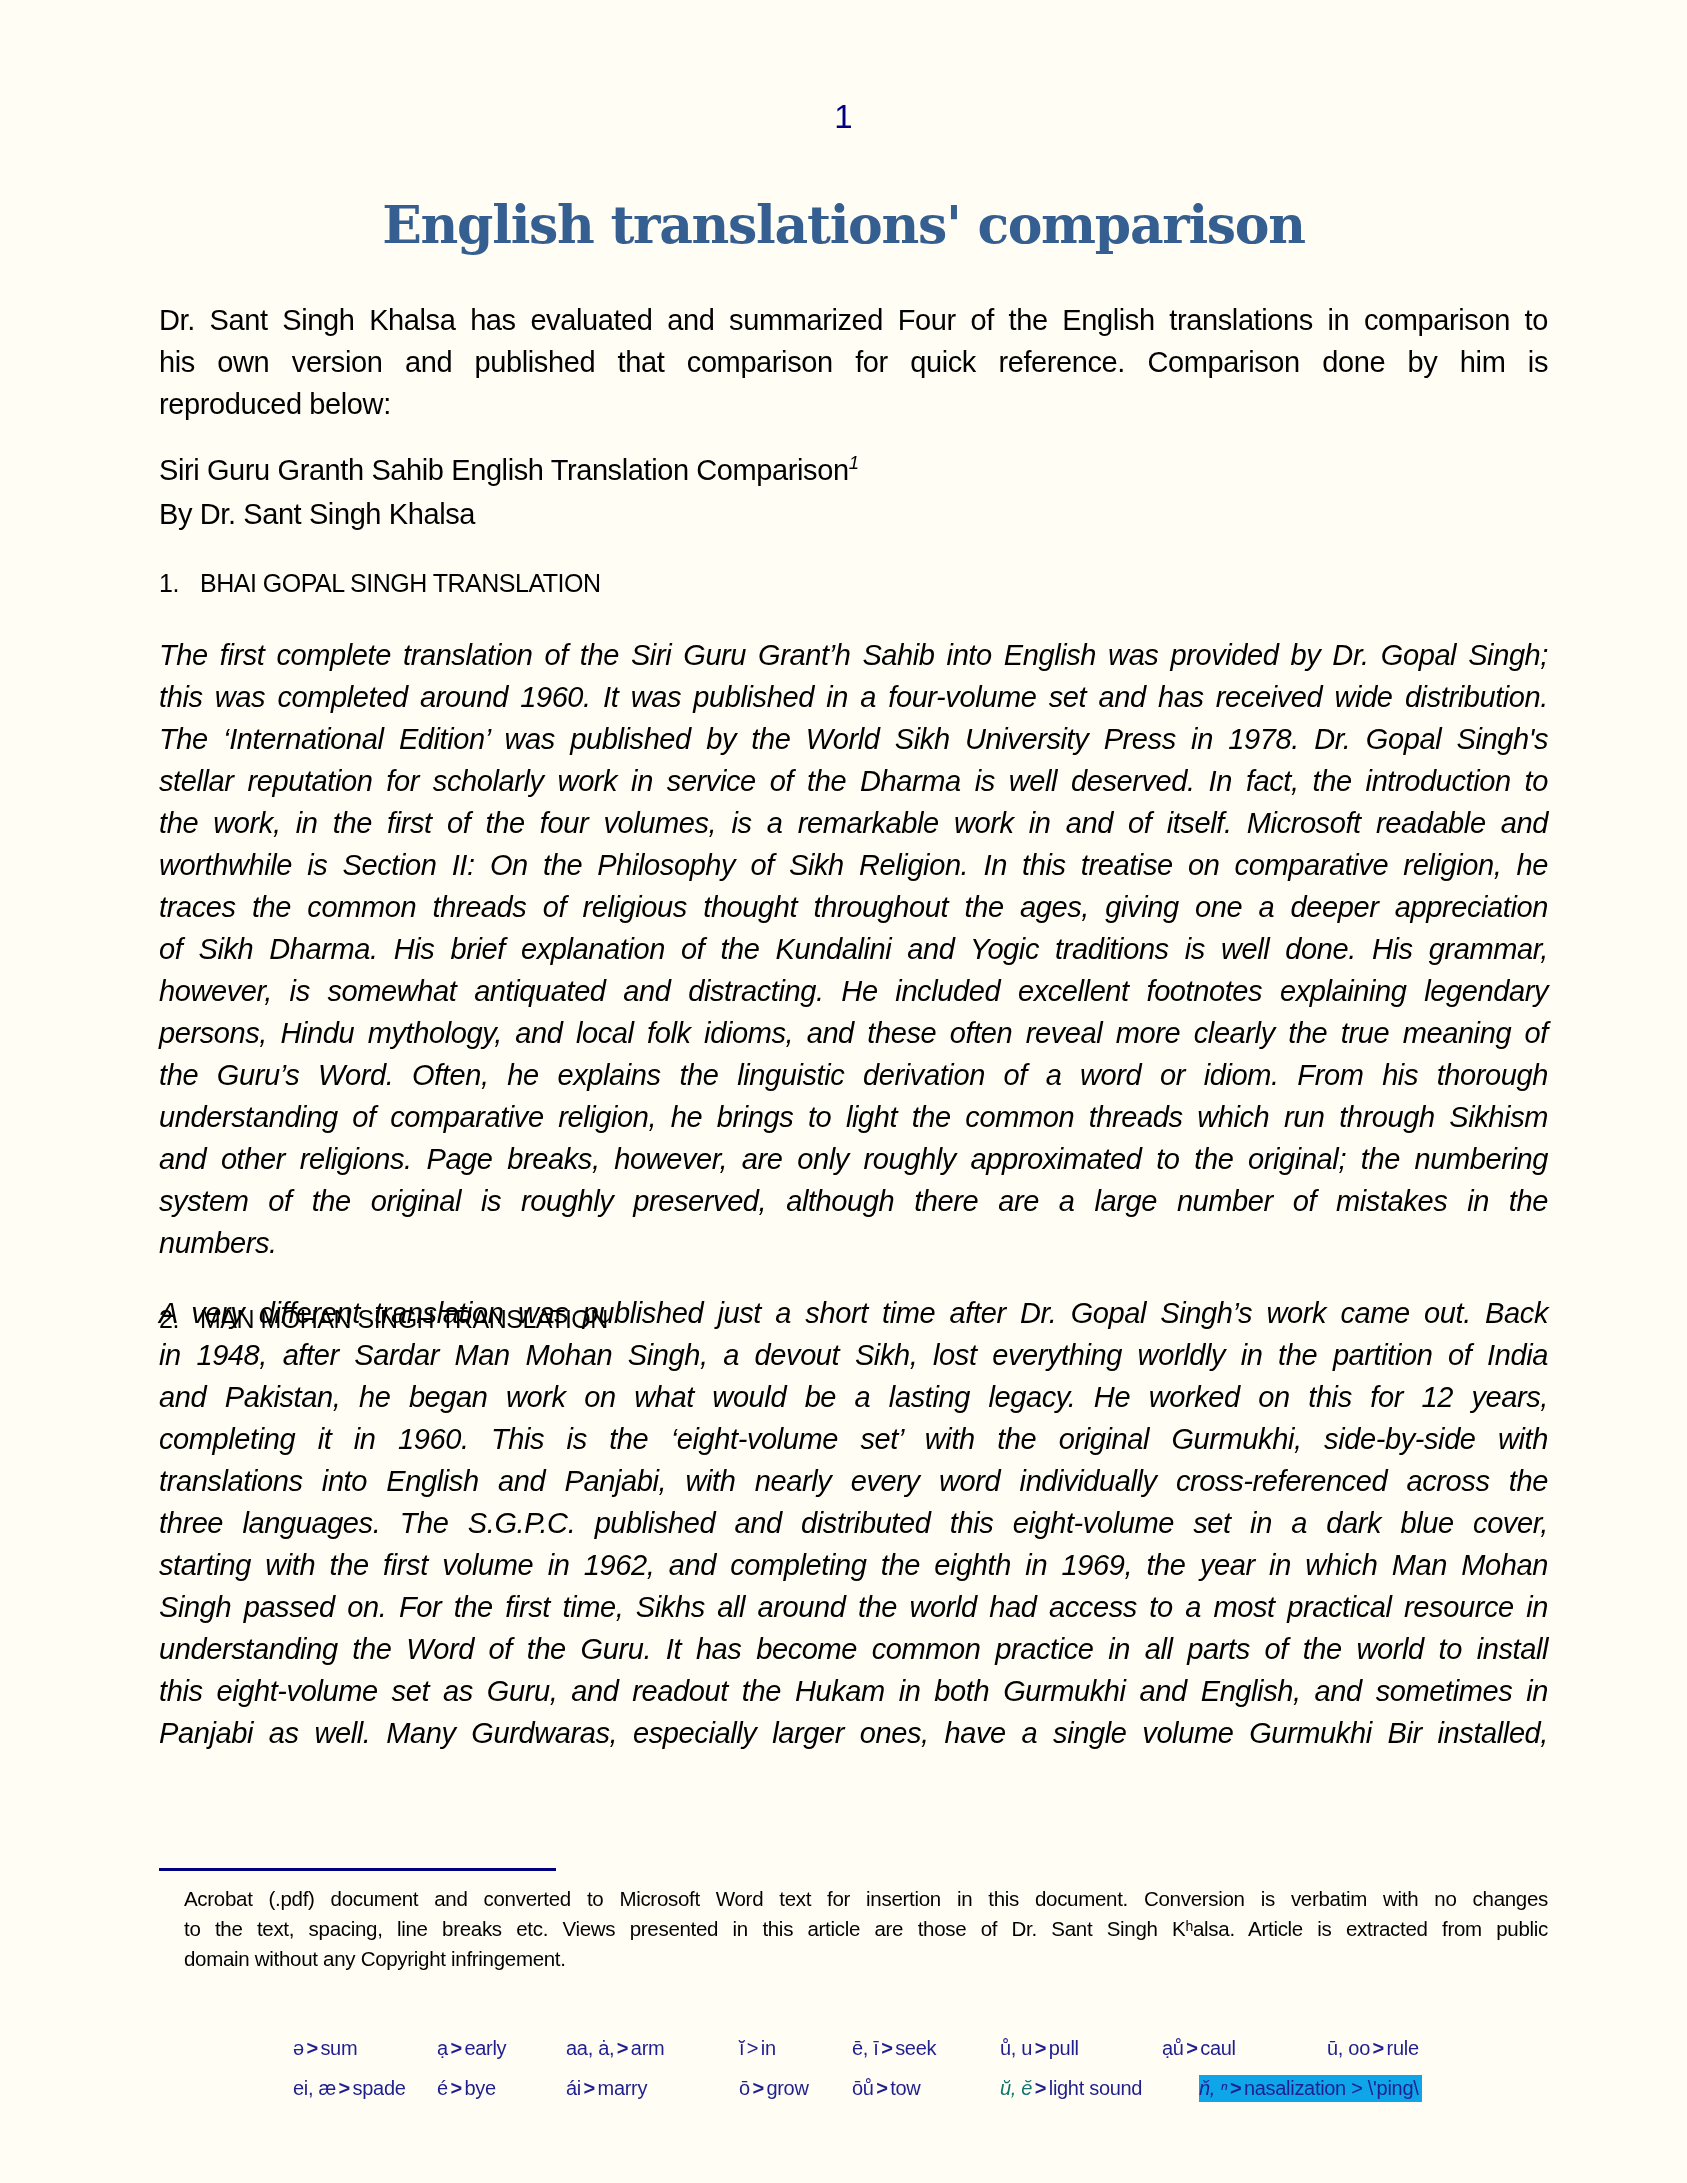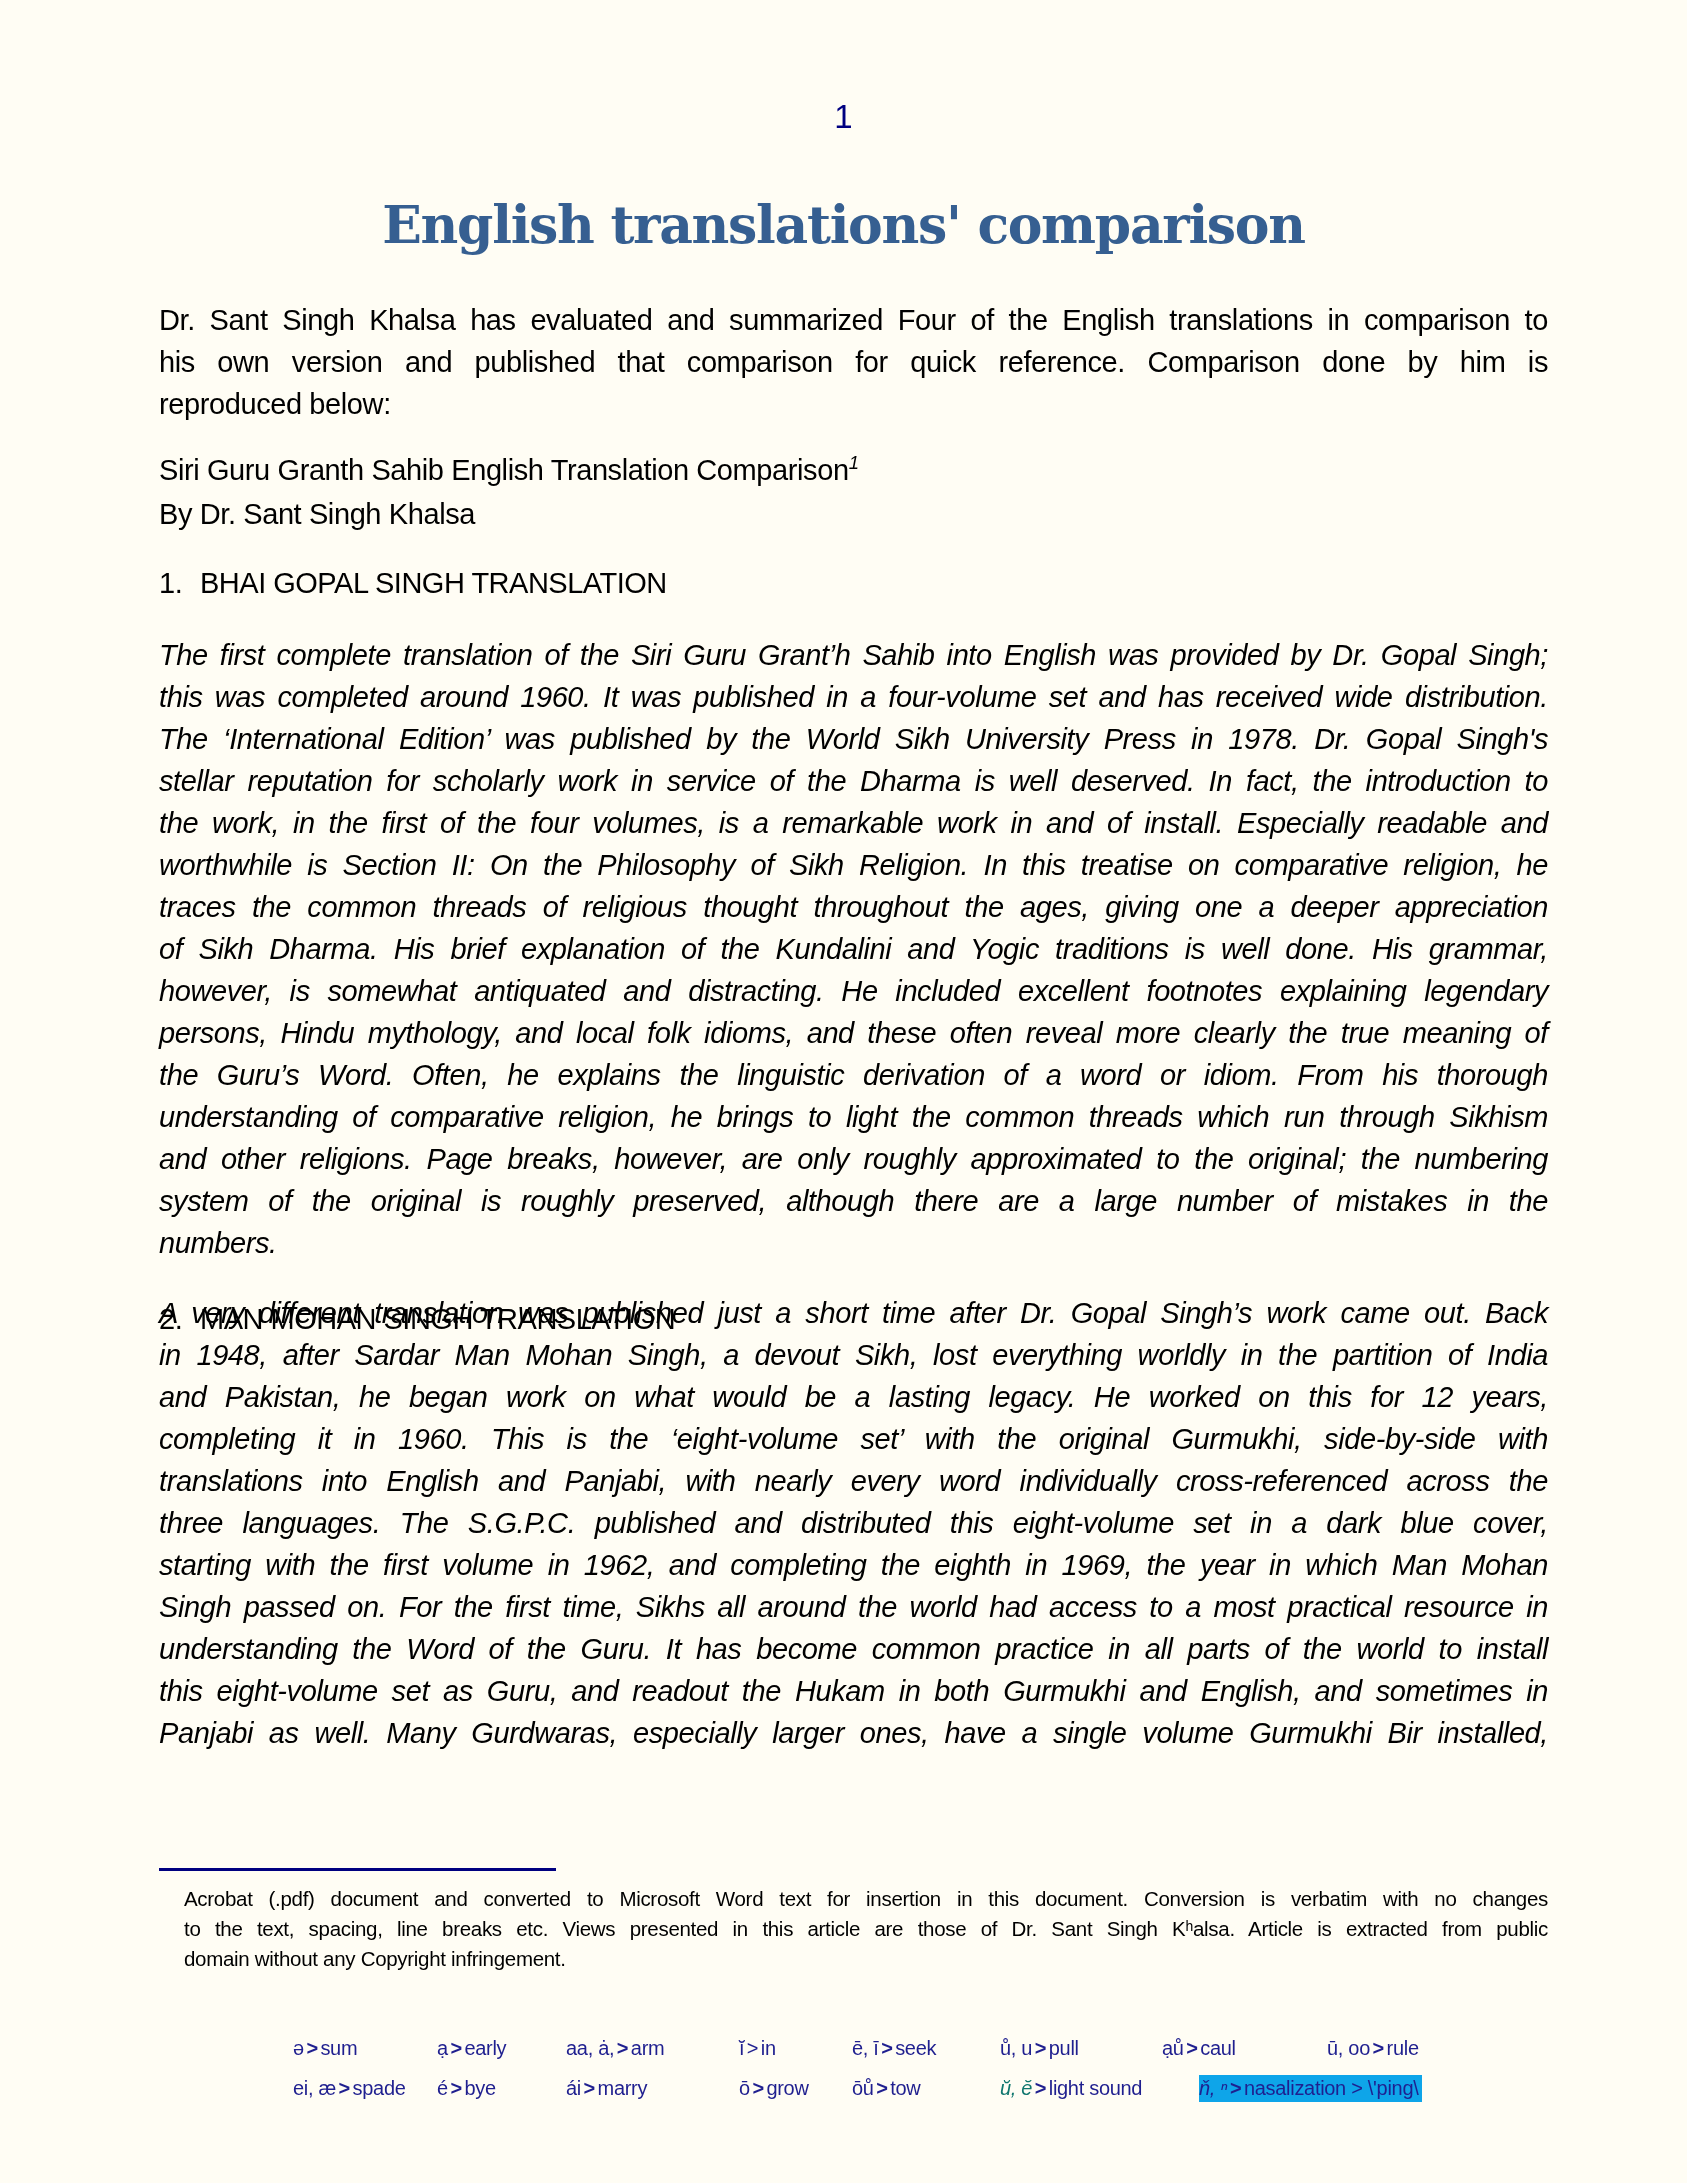--- a/index.html
+++ b/index.html
@@ -72,21 +72,21 @@
   .sup {
     font-size: 18.5px;
     vertical-align: super;
     font-style: italic;
     line-height: 0;
   }
   .heading {
     display: block;
     height: 42px;
     line-height: 42px;
-    font-size: 29px;
+    font-size: 25px;
     white-space: nowrap;
     letter-spacing: -0.5px;
   }
   .heading .num {
     display: inline-block;
     width: 41px;
   }
   .separator {
     position: absolute;
     left: 159px;
@@ -171,21 +171,21 @@
 </div>
 
 <div class="block" style="top:562px;">
   <span class="heading"><span class="num">1.</span><span>BHAI GOPAL SINGH TRANSLATION</span></span>
 </div>
 <div class="block" style="top:634px;">
   <span class="line italic">The first complete translation of the Siri Guru Grant’h Sahib into English was provided by Dr. Gopal Singh;</span>
   <span class="line italic">this was completed around 1960. It was published in a four-volume set and has received wide distribution.</span>
   <span class="line italic">The ‘International Edition’ was published by the World Sikh University Press in 1978. Dr. Gopal Singh's</span>
   <span class="line italic">stellar reputation for scholarly work in service of the Dharma is well deserved. In fact, the introduction to</span>
-  <span class="line italic">the work, in the first of the four volumes, is a remarkable work in and of install. Especially readable and</span>
+  <span class="line italic">the work, in the first of the four volumes, is a remarkable work in and of itself. Microsoft readable and</span>
   <span class="line italic">worthwhile is Section II: On the Philosophy of Sikh Religion. In this treatise on comparative religion, he</span>
   <span class="line italic">traces the common threads of religious thought throughout the ages, giving one a deeper appreciation</span>
   <span class="line italic">of Sikh Dharma. His brief explanation of the Kundalini and Yogic traditions is well done. His grammar,</span>
   <span class="line italic">however, is somewhat antiquated and distracting. He included excellent footnotes explaining legendary</span>
   <span class="line italic">persons, Hindu mythology, and local folk idioms, and these often reveal more clearly the true meaning of</span>
   <span class="line italic">the Guru’s Word. Often, he explains the linguistic derivation of a word or idiom. From his thorough</span>
   <span class="line italic">understanding of comparative religion, he brings to light the common threads which run through Sikhism</span>
   <span class="line italic">and other religions. Page breaks, however, are only roughly approximated to the original; the numbering</span>
   <span class="line italic">system of the original is roughly preserved, although there are a large number of mistakes in the</span>
   <span class="line italic last">numbers.</span>

